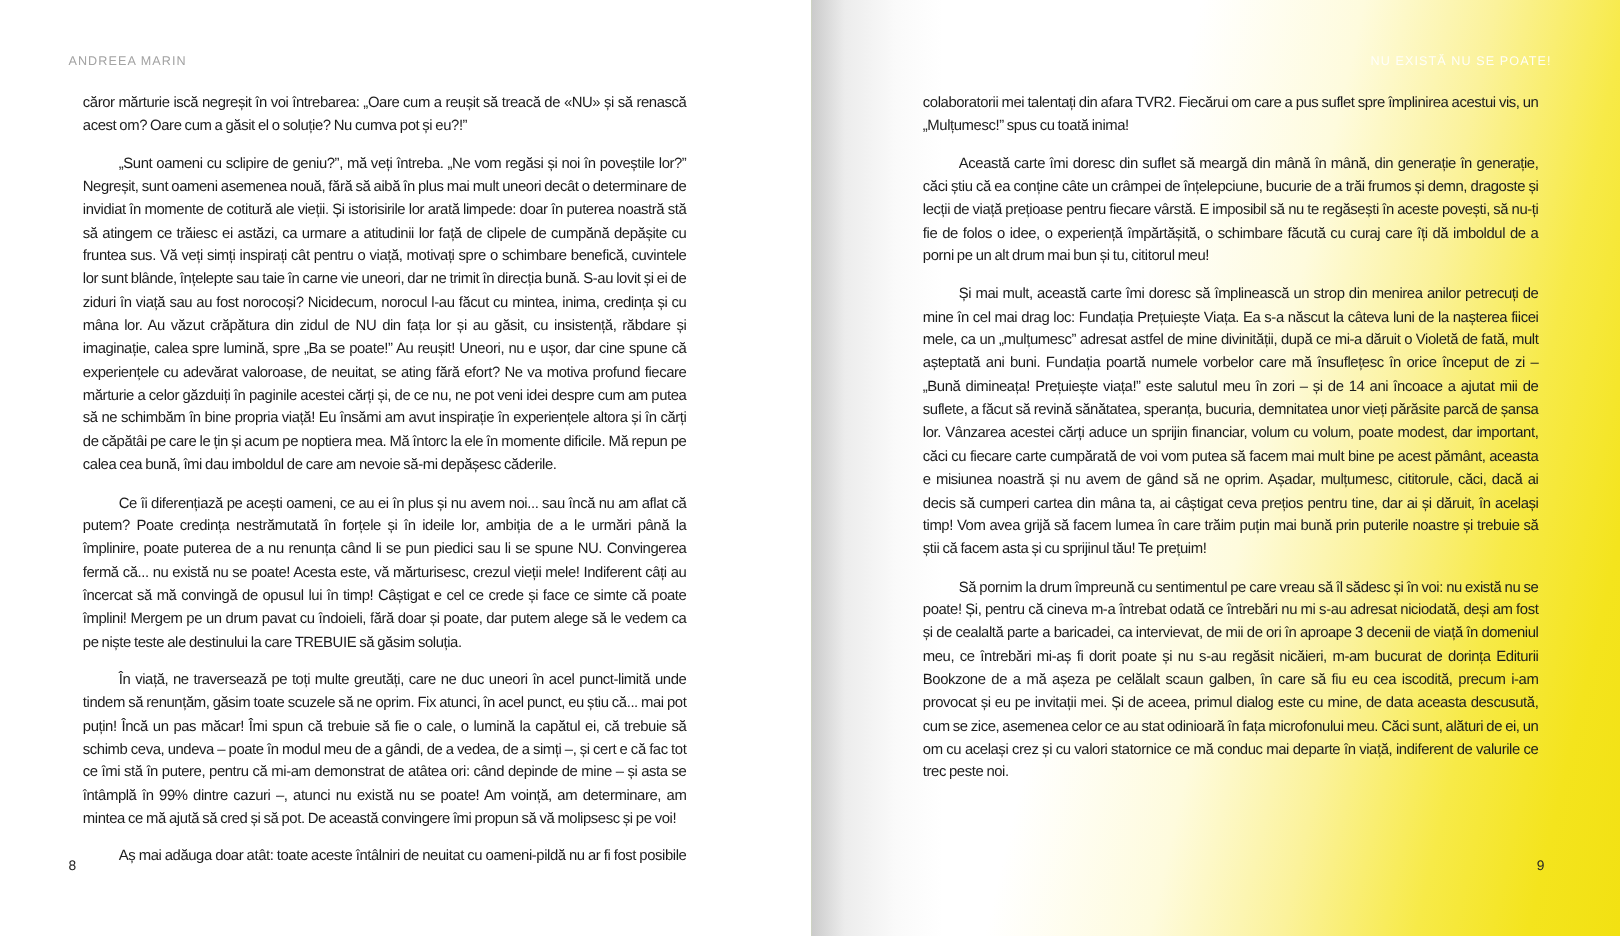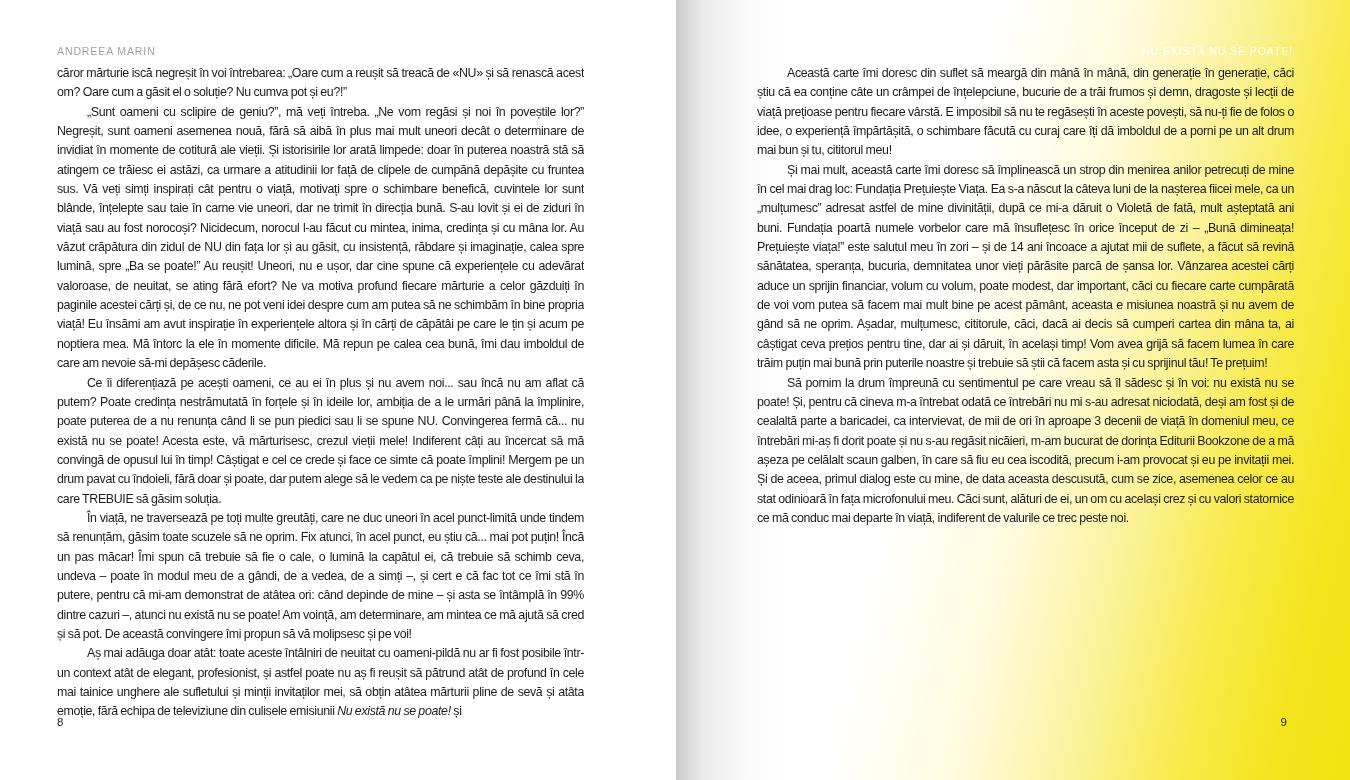--- a/index.html
+++ b/index.html
@@ -23,21 +23,21 @@
   .page-left .running-head{left:57px;color:#a3a3a3;}
   .page-right .running-head{right:57px;color:rgba(255,255,255,0.92);}
   .body-text{
     position:absolute;top:64px;
     font-size:12.4px;line-height:19.35px;
     letter-spacing:-0.35px;word-spacing:-0.5px;
     text-align:justify;color:#1c1c1c;
   }
   .page-left .body-text{left:57px;width:527px;height:660px;overflow:hidden;}
   .page-right .body-text{left:81px;width:537px;}
-  .para{margin:0;padding:0;}
+  .para{margin:12px;padding:0;}
   .para.indent{text-indent:30px;}
   .para em{font-style:italic;}
   .page-number{
     position:absolute;top:716px;font-size:11.5px;color:#262626;
   }
   .page-left .page-number{left:57px;}
   .page-right .page-number{right:63px;}
 </style>
 </head>
 <body>
@@ -52,20 +52,21 @@
         <p class="para indent"><span>Ce îi diferențiază pe acești oameni, ce au ei în plus și nu avem noi... sau încă nu am aflat că putem? Poate credința nestrămutată în forțele și în ideile lor, ambiția de a le urmări până la împlinire, poate puterea de a nu renunța când li se pun piedici sau li se spune NU. Convingerea fermă că... nu există nu se poate! Acesta este, vă mărturisesc, crezul vieții mele! Indiferent câți au încercat să mă convingă de opusul lui în timp! Câștigat e cel ce crede și face ce simte că poate împlini! Mergem pe un drum pavat cu îndoieli, fără doar și poate, dar putem alege să le vedem ca pe niște teste ale destinului la care TREBUIE să găsim soluția.</span></p>
         <p class="para indent"><span>În viață, ne traversează pe toți multe greutăți, care ne duc uneori în acel punct-limită unde tindem să renunțăm, găsim toate scuzele să ne oprim. Fix atunci, în acel punct, eu știu că... mai pot puțin! Încă un pas măcar! Îmi spun că trebuie să fie o cale, o lumină la capătul ei, că trebuie să schimb ceva, undeva – poate în modul meu de a gândi, de a vedea, de a simți –, și cert e că fac tot ce îmi stă în putere, pentru că mi-am demonstrat de atâtea ori: când depinde de mine – și asta se întâmplă în 99% dintre cazuri –, atunci nu există nu se poate! Am voință, am determinare, am mintea ce mă ajută să cred și să pot. De această convingere îmi propun să vă molipsesc și pe voi!</span></p>
         <p class="para indent"><span>Aș mai adăuga doar atât: toate aceste întâlniri de neuitat cu oameni-pildă nu ar fi fost posibile într-un context atât de elegant, profesionist, și astfel poate nu aș fi reușit să pătrund atât de profund în cele mai tainice unghere ale sufletului și minții invitaților mei, să obțin atâtea mărturii pline de sevă și atâta emoție, fără echipa de televiziune din culisele emisiunii </span><em>Nu există nu se poate!</em><span> și</span></p>
       </div>
     <div class="page-number">8</div>
   </section>
 
   <section class="page page-right">
     <div class="running-head">NU EXISTĂ NU SE POATE!</div>
     <div class="body-text">
+        <p class="para"><span>colaboratorii mei talentați din afara TVR2. Fiecărui om care a pus suflet spre împlinirea acestui vis, un „Mulțumesc!” spus cu toată inima!</span></p>
         <p class="para indent"><span>Această carte îmi doresc din suflet să meargă din mână în mână, din generație în generație, căci știu că ea conține câte un crâmpei de înțelepciune, bucurie de a trăi frumos și demn, dragoste și lecții de viață prețioase pentru fiecare vârstă. E imposibil să nu te regăsești în aceste povești, să nu-ți fie de folos o idee, o experiență împărtășită, o schimbare făcută cu curaj care îți dă imboldul de a porni pe un alt drum mai bun și tu, cititorul meu!</span></p>
         <p class="para indent"><span>Și mai mult, această carte îmi doresc să împlinească un strop din menirea anilor petrecuți de mine în cel mai drag loc: Fundația Prețuiește Viața. Ea s-a născut la câteva luni de la nașterea fiicei mele, ca un „mulțumesc” adresat astfel de mine divinității, după ce mi-a dăruit o Violetă de fată, mult așteptată ani buni. Fundația poartă numele vorbelor care mă însuflețesc în orice început de zi – „Bună dimineața! Prețuiește viața!” este salutul meu în zori – și de 14 ani încoace a ajutat mii de suflete, a făcut să revină sănătatea, speranța, bucuria, demnitatea unor vieți părăsite parcă de șansa lor. Vânzarea acestei cărți aduce un sprijin financiar, volum cu volum, poate modest, dar important, căci cu fiecare carte cumpărată de voi vom putea să facem mai mult bine pe acest pământ, aceasta e misiunea noastră și nu avem de gând să ne oprim. Așadar, mulțumesc, cititorule, căci, dacă ai decis să cumperi cartea din mâna ta, ai câștigat ceva prețios pentru tine, dar ai și dăruit, în același timp! Vom avea grijă să facem lumea în care trăim puțin mai bună prin puterile noastre și trebuie să știi că facem asta și cu sprijinul tău! Te prețuim!</span></p>
         <p class="para indent"><span>Să pornim la drum împreună cu sentimentul pe care vreau să îl sădesc și în voi: nu există nu se poate! Și, pentru că cineva m-a întrebat odată ce întrebări nu mi s-au adresat niciodată, deși am fost și de cealaltă parte a baricadei, ca intervievat, de mii de ori în aproape 3 decenii de viață în domeniul meu, ce întrebări mi-aș fi dorit poate și nu s-au regăsit nicăieri, m-am bucurat de dorința Editurii Bookzone de a mă așeza pe celălalt scaun galben, în care să fiu eu cea iscodită, precum i-am provocat și eu pe invitații mei. Și de aceea, primul dialog este cu mine, de data aceasta descusută, cum se zice, asemenea celor ce au stat odinioară în fața microfonului meu. Căci sunt, alături de ei, un om cu același crez și cu valori statornice ce mă conduc mai departe în viață, indiferent de valurile ce trec peste noi.</span></p>
       </div>
     <div class="page-number">9</div>
   </section>
 
 </div>
 
 </body></html>

